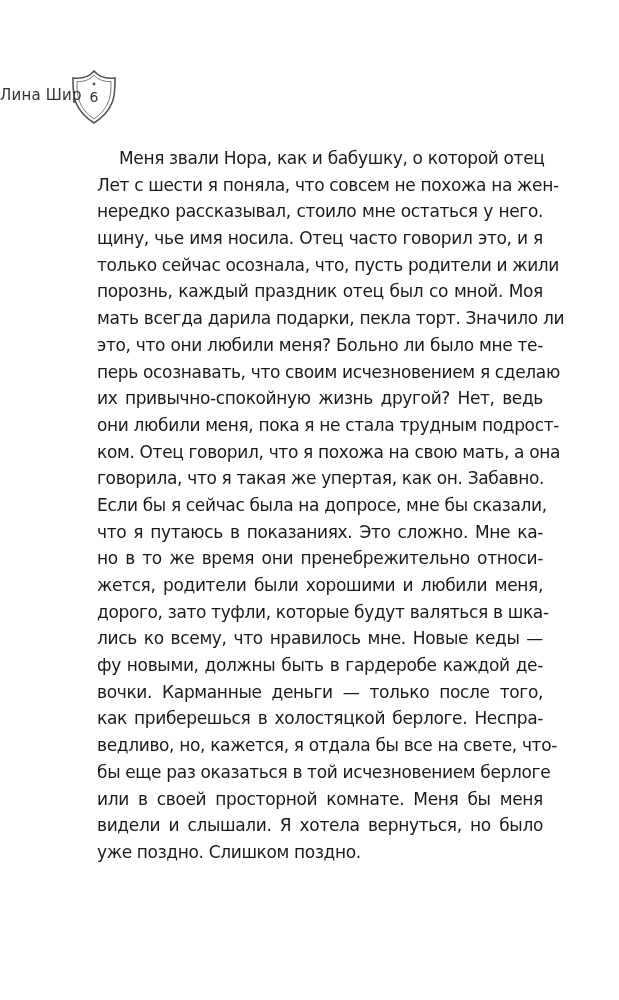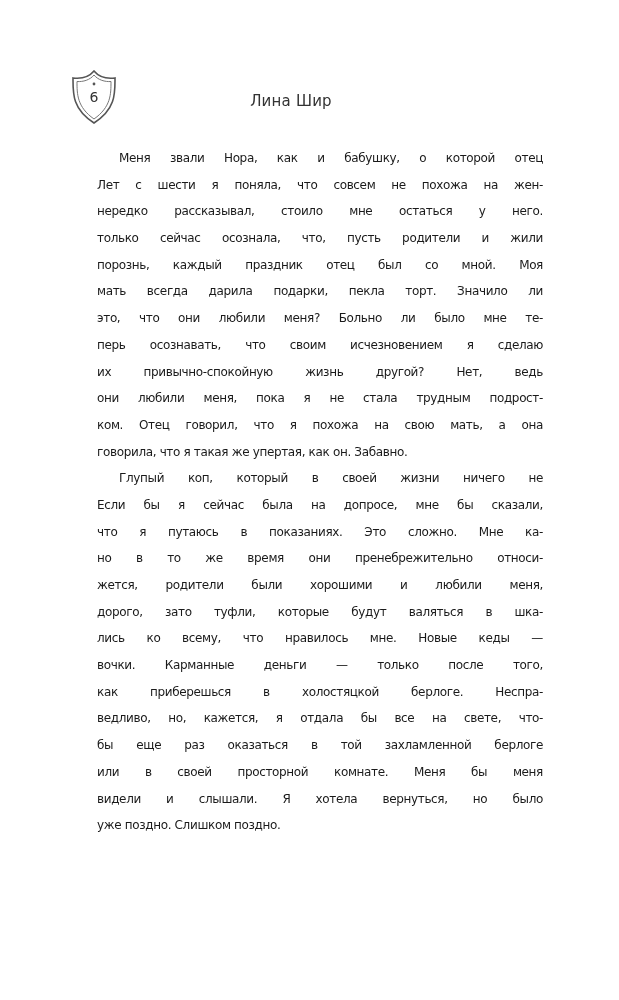--- a/index.html
+++ b/index.html
@@ -34,37 +34,37 @@
       width: 50px;
       text-align: center;
       font-size: 14px;
       color: #333;
       font-family: "DejaVu Sans", sans-serif;
     }
     .running-head {
       position: absolute;
       left: 0;
       width: 582px;
-      top: 92px;
-      text-align: center;
+      top: 86px;
+      text-align: left;
       font-size: 15px;
       color: #333;
       letter-spacing: 0.2px;
     }
     .body-text {
       position: absolute;
       left: 97px;
       top: 145px;
       width: 446px;
     }
     .line {
       display: block;
       height: 26.7px;
       line-height: 26.7px;
-      font-size: 12px;
+      font-size: 17px;
       white-space: nowrap;
       text-align: justify;
       text-align-last: justify;
       letter-spacing: -0.35px;
     }
     .line.indent {
       padding-left: 22px;
     }
     .line.last {
       text-align-last: left;
@@ -82,39 +82,40 @@
   <div class="page-number">6</div>
 </div>
 
 <div class="running-head">Лина Шир</div>
 
 <div class="body-text">
   <div>
     <span class="line indent">Меня звали Нора, как и бабушку, о которой отец</span>
     <span class="line">Лет с шести я поняла, что совсем не похожа на жен-</span>
     <span class="line">нередко рассказывал, стоило мне остаться у него.</span>
+    <span class="line">щину, чье имя носила. Отец часто говорил это, и я</span>
     <span class="line">только сейчас осознала, что, пусть родители и жили</span>
     <span class="line">порознь, каждый праздник отец был со мной. Моя</span>
     <span class="line">мать всегда дарила подарки, пекла торт. Значило ли</span>
     <span class="line">это, что они любили меня? Больно ли было мне те-</span>
     <span class="line">перь осознавать, что своим исчезновением я сделаю</span>
     <span class="line">их привычно-спокойную жизнь другой? Нет, ведь</span>
     <span class="line">они любили меня, пока я не стала трудным подрост-</span>
     <span class="line">ком. Отец говорил, что я похожа на свою мать, а она</span>
     <span class="line last">говорила, что я такая же упертая, как он. Забавно.</span>
   </div>
   <div>
-    <span class="line indent">Глупый коп, который в своей жизни ничего не</span>
     <span class="line">Если бы я сейчас была на допросе, мне бы сказали,</span>
     <span class="line">что я путаюсь в показаниях. Это сложно. Мне ка-</span>
     <span class="line">но в то же время они пренебрежительно относи-</span>
     <span class="line">жется, родители были хорошими и любили меня,</span>
     <span class="line">дорого, зато туфли, которые будут валяться в шка-</span>
     <span class="line">лись ко всему, что нравилось мне. Новые кеды —</span>
+    <span class="line">фу новыми, должны быть в гардеробе каждой де-</span>
     <span class="line">вочки. Карманные деньги — только после того,</span>
     <span class="line">как приберешься в холостяцкой берлоге. Неспра-</span>
     <span class="line">ведливо, но, кажется, я отдала бы все на свете, что-</span>
-    <span class="line">бы еще раз оказаться в той захламленной берлоге</span>
+    <span class="line">бы еще раз оказаться в той исчезновением берлоге</span>
     <span class="line">или в своей просторной комнате. Меня бы меня</span>
     <span class="line">видели и слышали. Я хотела вернуться, но было</span>
     <span class="line last">уже поздно. Слишком поздно.</span>
   </div>
 </div>
 
 </body></html>

